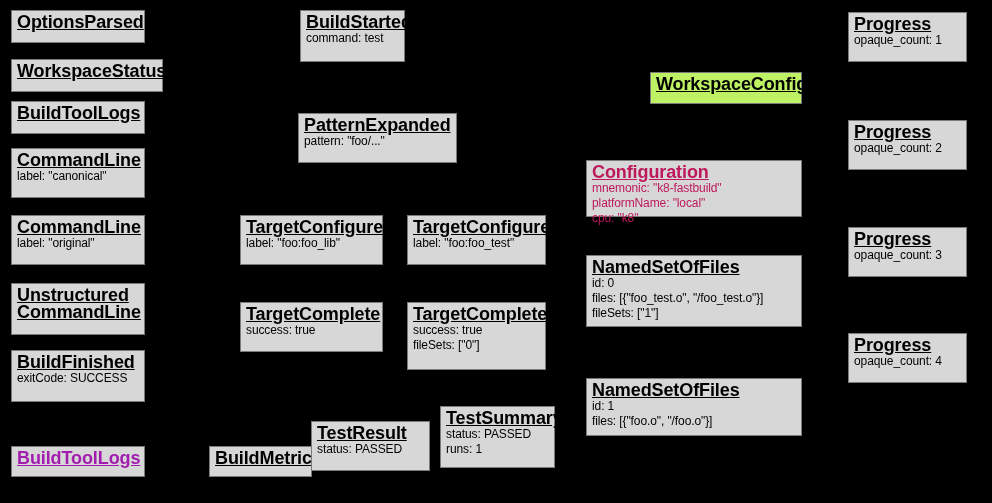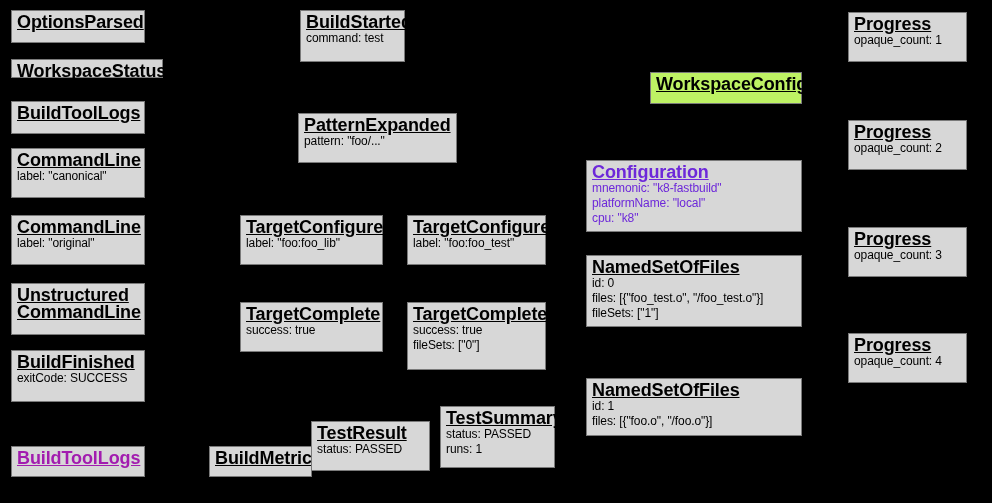--- a/index.html
+++ b/index.html
@@ -42,21 +42,21 @@
     letter-spacing: -0.1px;
   }
 </style>
 </head>
 <body>
 
 <div id="canvas" style="background: rgb(0, 0, 0);">
     <div class="node" style="left: 11px; top: 10px; width: 134px; height: 33px; background: rgb(215, 215, 215); border-color: rgb(122, 122, 122); color: rgb(0, 0, 0);">
       <div class="node-title">OptionsParsed</div>
     </div>
-    <div class="node" style="left: 11px; top: 59px; width: 152px; height: 19px; background: rgb(215, 215, 215); border-color: rgb(122, 122, 122); color: rgb(0, 0, 0);">
+    <div class="node" style="left: 11px; top: 59px; width: 152px; height: 33px; background: rgb(215, 215, 215); border-color: rgb(122, 122, 122); color: rgb(0, 0, 0);">
       <div class="node-title">WorkspaceStatus</div>
     </div>
     <div class="node" style="left: 11px; top: 101px; width: 134px; height: 33px; background: rgb(215, 215, 215); border-color: rgb(122, 122, 122); color: rgb(0, 0, 0);">
       <div class="node-title">BuildToolLogs</div>
     </div>
     <div class="node" style="left: 11px; top: 148px; width: 134px; height: 50px; background: rgb(215, 215, 215); border-color: rgb(122, 122, 122); color: rgb(0, 0, 0);">
       <div class="node-title">CommandLine</div>
       <div class="node-field">label: "canonical"</div>
     </div>
     <div class="node" style="left: 11px; top: 215px; width: 134px; height: 50px; background: rgb(215, 215, 215); border-color: rgb(122, 122, 122); color: rgb(0, 0, 0);">
@@ -106,21 +106,21 @@
       <div class="node-field">status: PASSED</div>
     </div>
     <div class="node" style="left: 440px; top: 406px; width: 115px; height: 62px; background: rgb(215, 215, 215); border-color: rgb(122, 122, 122); color: rgb(0, 0, 0);">
       <div class="node-title">TestSummary</div>
       <div class="node-field">status: PASSED</div>
       <div class="node-field">runs: 1</div>
     </div>
     <div class="node" style="left: 650px; top: 72px; width: 152px; height: 32px; background: #bef264; border-color: rgb(122, 122, 122); color: rgb(0, 0, 0);">
       <div class="node-title">WorkspaceConfig</div>
     </div>
-    <div class="node" style="left: 586px; top: 160px; width: 216px; height: 72px; background: rgb(215, 215, 215); border-color: rgb(122, 122, 122); color: #6d28d9;">
+    <div class="node" style="left: 586px; top: 160px; width: 216px; height: 57px; background: rgb(215, 215, 215); border-color: rgb(122, 122, 122); color: #be185d;">
       <div class="node-title">Configuration</div>
       <div class="node-field">mnemonic: "k8-fastbuild"</div>
       <div class="node-field">platformName: "local"</div>
       <div class="node-field">cpu: "k8"</div>
     </div>
     <div class="node" style="left: 586px; top: 255px; width: 216px; height: 72px; background: rgb(215, 215, 215); border-color: rgb(122, 122, 122); color: rgb(0, 0, 0);">
       <div class="node-title">NamedSetOfFiles</div>
       <div class="node-field">id: 0</div>
       <div class="node-field">files: [{"foo_test.o", "/foo_test.o"}]</div>
       <div class="node-field">fileSets: ["1"]</div>

